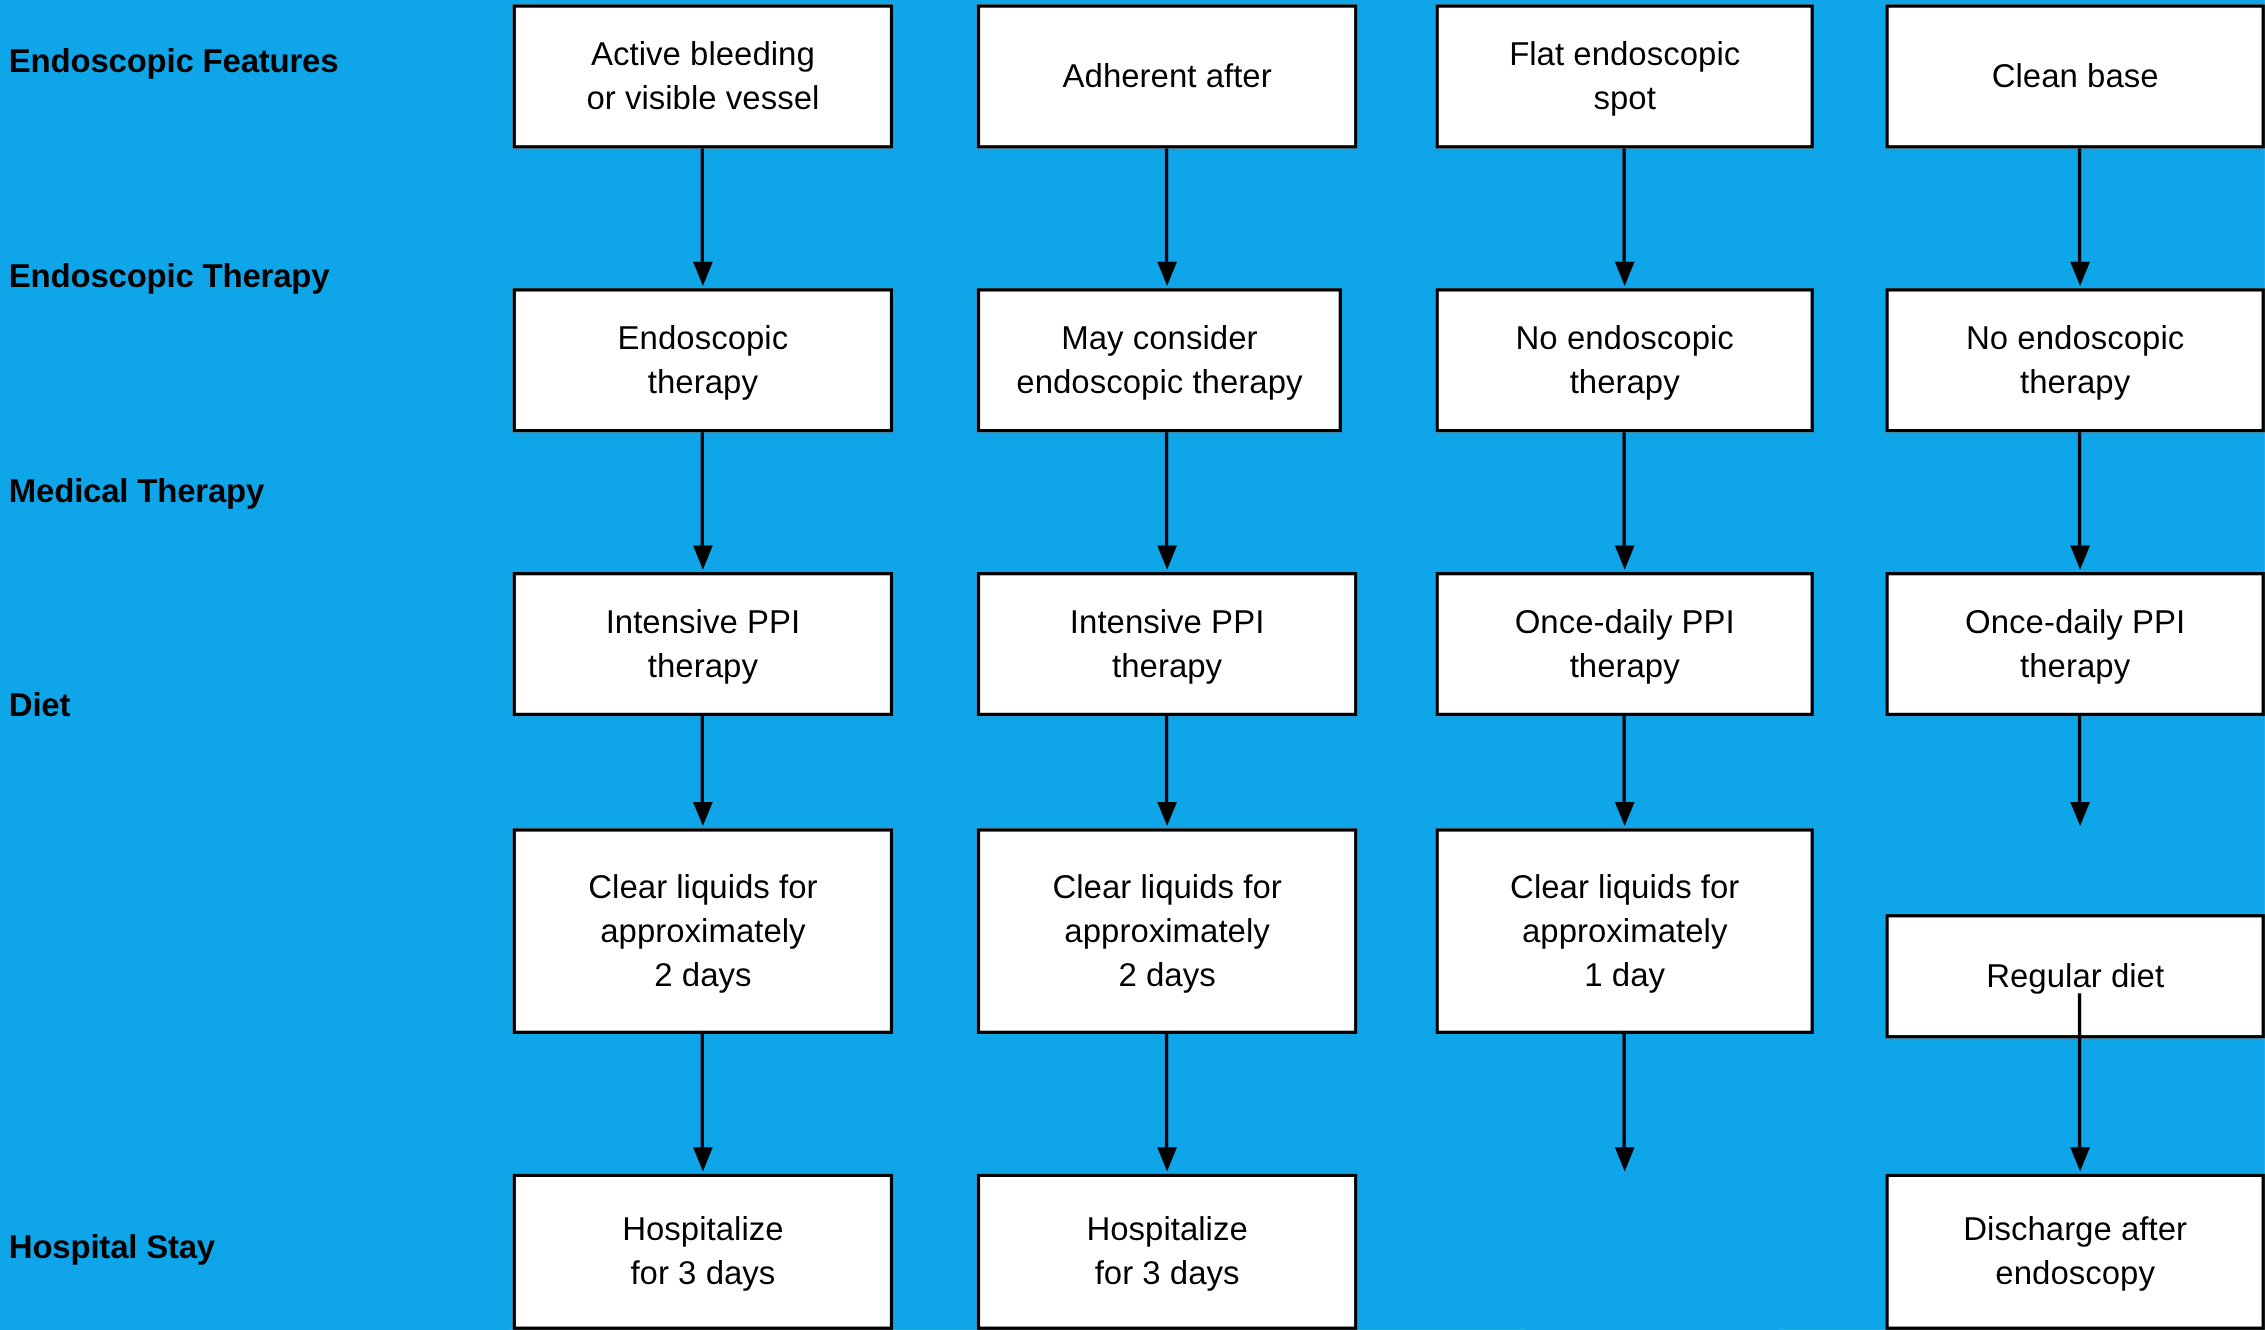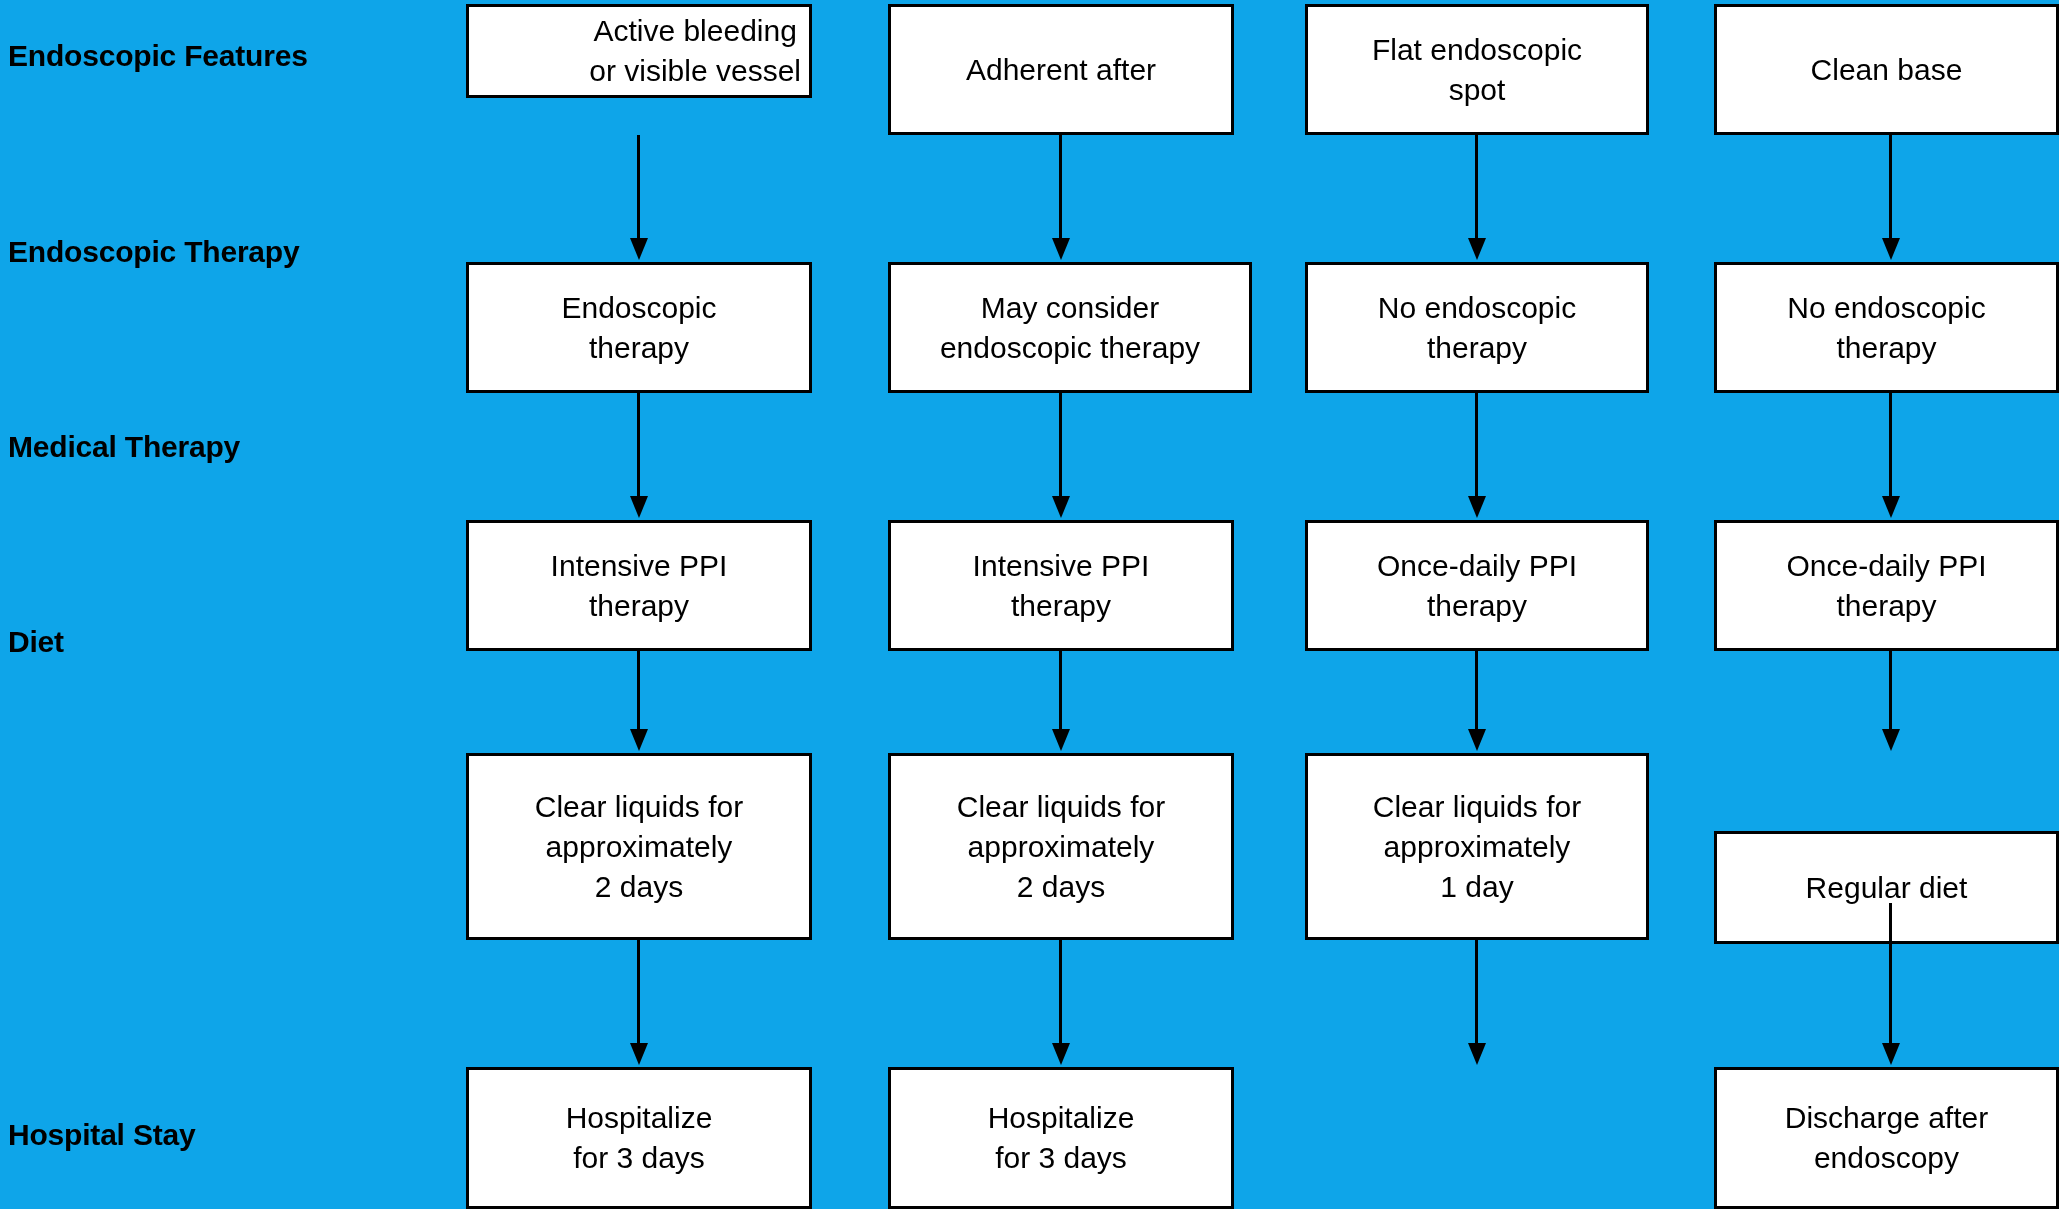--- a/index.html
+++ b/index.html
@@ -81,21 +81,21 @@
 <body>
 
 <div id="chart-root">
 
   <div class="row-label" style="top:39px;">Endoscopic Features</div>
   <div class="row-label" style="top:235px;">Endoscopic Therapy</div>
   <div class="row-label" style="top:430px;">Medical Therapy</div>
   <div class="row-label" style="top:625px;">Diet</div>
   <div class="row-label" style="top:1118px;">Hospital Stay</div>
 
-  <div class="node-box" style="left:466px; top:4px; width:346px; height:94px;justify-content:flex-end;">
+  <div class="node-box" style="left:466px; top:4px; width:346px; height:131px;">
     <span class="node-text">Active bleeding
 or visible vessel</span>
   </div>
   <div class="connector" style="left:626px; top:135px; height:125px;">
     <div class="shaft" style="height:103px;"></div>
     <div class="head" style="top:103px;"></div>
   </div>
 
   <div class="node-box" style="left:466px; top:262px; width:346px; height:131px;">
     <span class="node-text">Endoscopic
@@ -131,21 +131,21 @@
   </div>
 
   <div class="node-box" style="left:888px; top:4px; width:346px; height:131px;">
     <span class="node-text">Adherent after</span>
   </div>
   <div class="connector" style="left:1048px; top:135px; height:125px;">
     <div class="shaft" style="height:103px;"></div>
     <div class="head" style="top:103px;"></div>
   </div>
 
-  <div class="node-box" style="left:888px; top:262px; width:364px; height:131px;justify-content:center;">
+  <div class="node-box" style="left:888px; top:262px; width:332px; height:131px;justify-content:center;">
     <span class="node-text">May consider
 endoscopic therapy</span>
   </div>
   <div class="connector" style="left:1048px; top:393px; height:125px;">
     <div class="shaft" style="height:103px;"></div>
     <div class="head" style="top:103px;"></div>
   </div>
 
   <div class="node-box" style="left:888px; top:520px; width:346px; height:131px;">
     <span class="node-text">Intensive PPI

